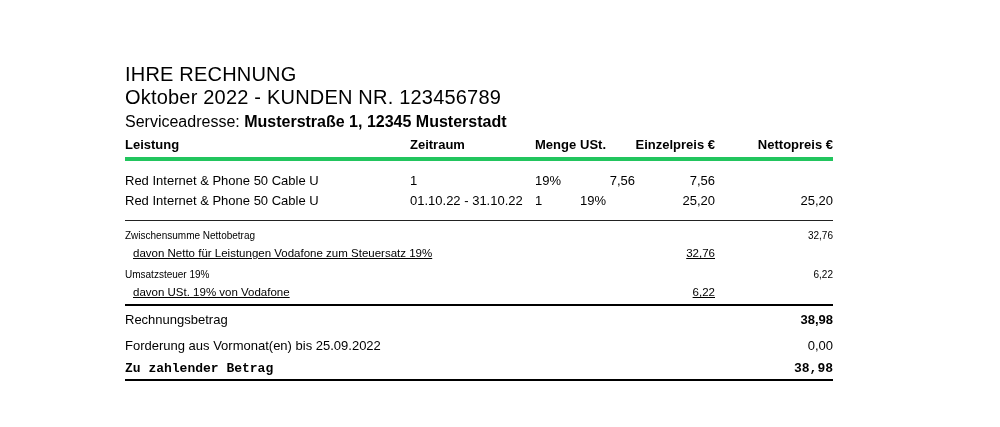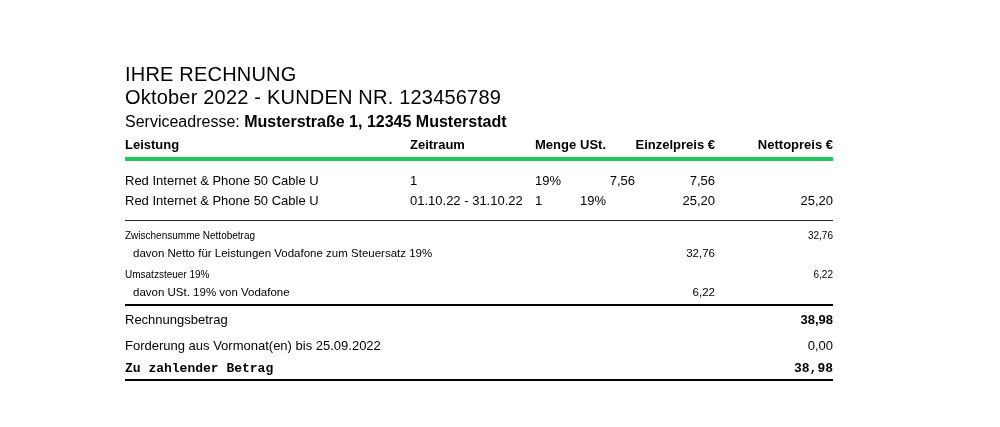--- a/index.html
+++ b/index.html
@@ -31,21 +31,21 @@
   .trow.second { margin-top:4px; }
 
   .divider       { border-bottom:1px solid #222; }
   .divider.thin  { margin-top:11px; }
   .divider.mid   { margin-top:5px;  border-bottom-width:2px; border-color:#000; }
   .divider.final { margin-top:2px;  border-bottom-width:2.5px; border-color:#000; }
 
   .sumrow { font-size:10px; line-height:16px; }
   .sumrow .label { grid-column:1 / 5; }
   .sumrow.main { margin-top:7px; }
-  .sumrow.sub  { margin-top:2px; font-size:11.5px; line-height:14px; }
+  .sumrow.sub  { margin-top:2px; font-size:11.5px; line-height:14px;text-decoration:underline; }
   .sumrow.sub .label { padding-left:8px; }
   .sumrow.main + .sumrow.sub { margin-top:2px; }
 
   .totrow { font-size:13px; line-height:16px; }
   .totrow .label { grid-column:1 / 6; }
   .totrow.rechnung { margin-top:6px; }
   .totrow.rechnung .value { font-weight:700; }
   .totrow.forderung { margin-top:10px; }
   .totrow.zuzahlen { margin-top:7px; font-weight:700;font-family:Liberation Mono, monospace; }
 </style>

